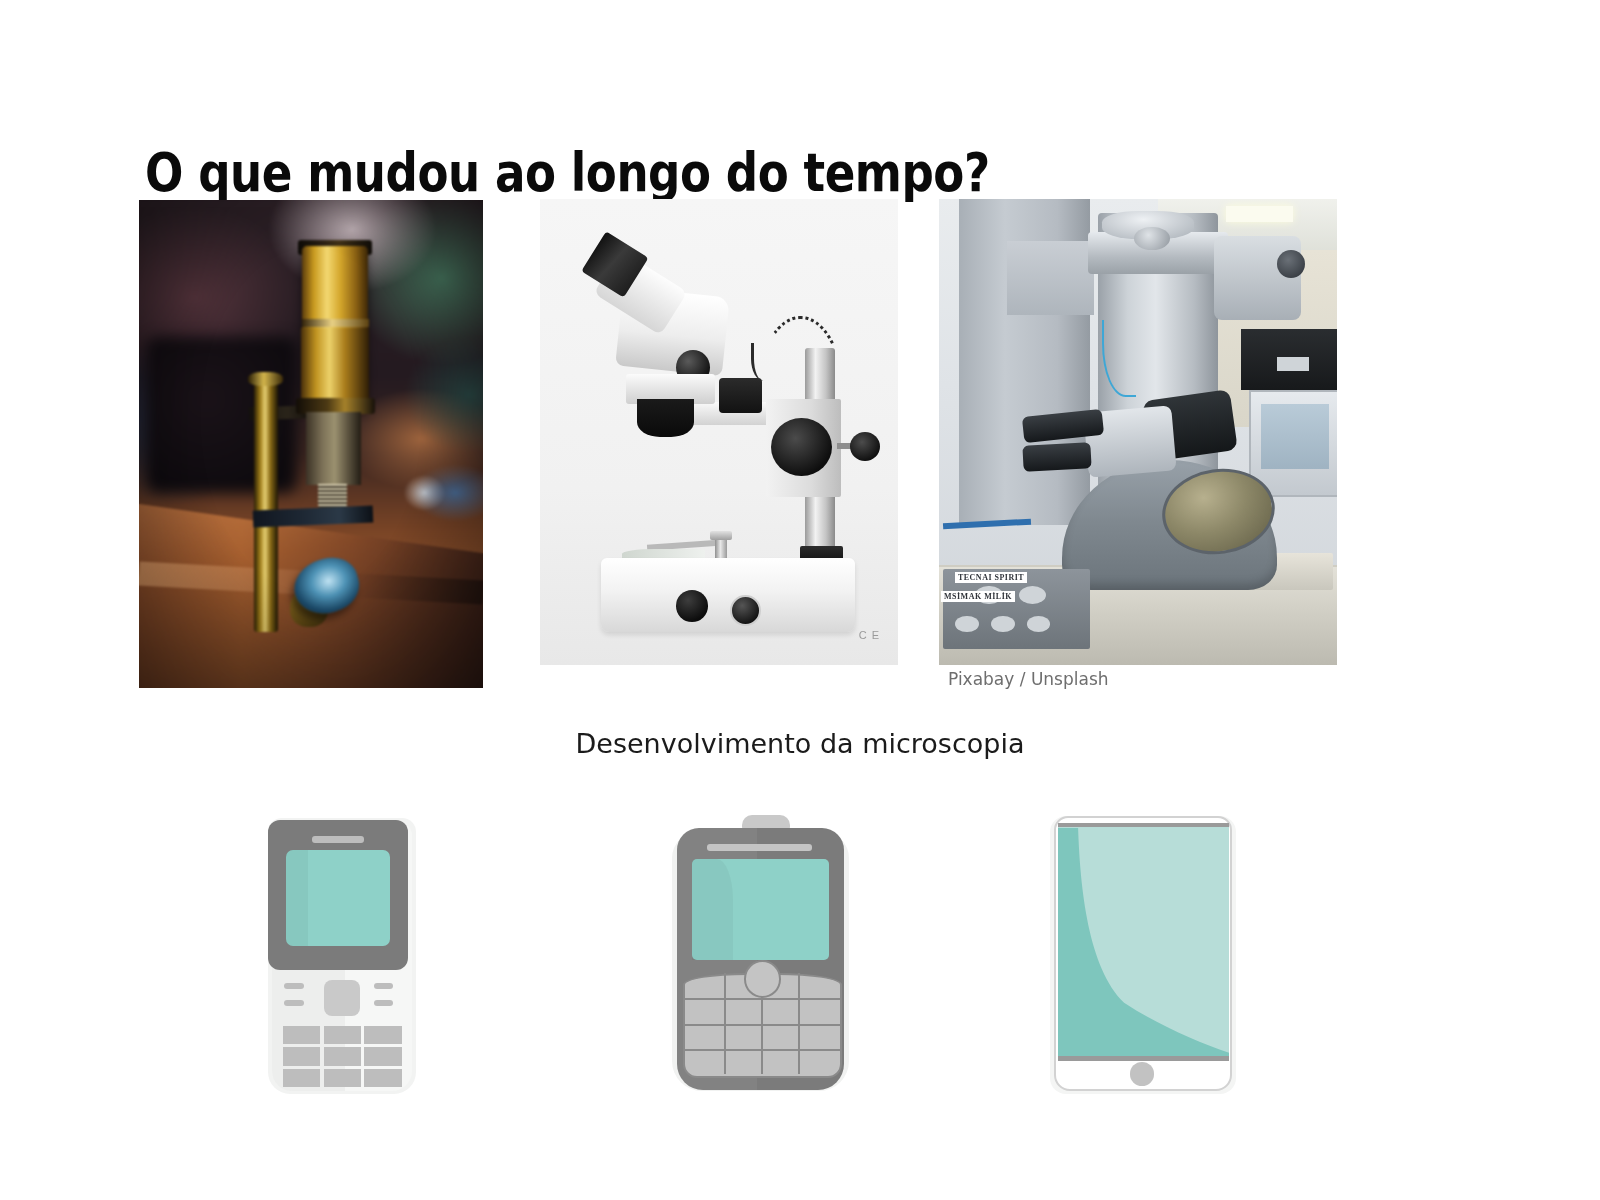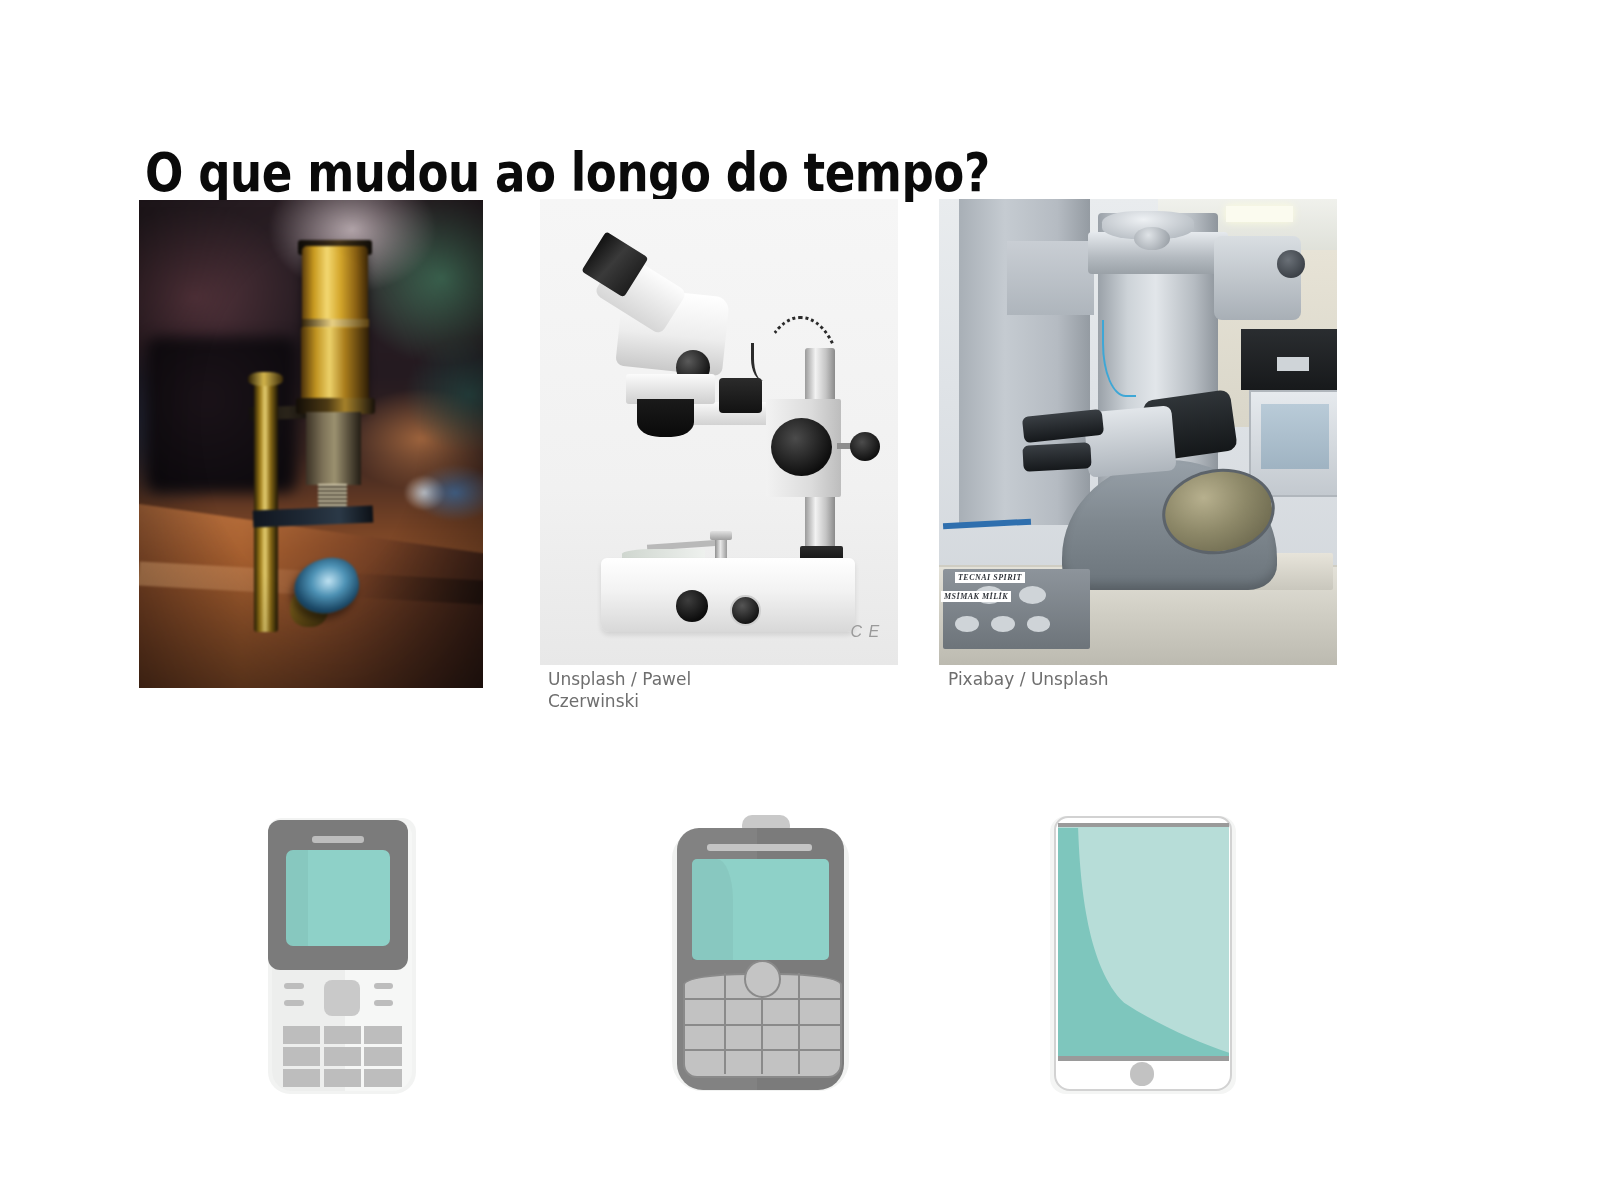--- a/index.html
+++ b/index.html
@@ -37,21 +37,20 @@
     font-family: "DejaVu Sans Condensed", "Liberation Sans Narrow", "Liberation Sans", sans-serif;
     transform: scaleX(0.93);
     transform-origin: left center;
     white-space: nowrap;
   }
 
   
   .photo {
     position: absolute;
     overflow: hidden;
-    font-style: italic;
   }
 
   #photo-antique {
     left: 139px;
     top: 200px;
     width: 344px;
     height: 488px;
     background: #2a1a1c;
   }
   #photo-optical {
@@ -363,21 +362,21 @@
     left: 53%; top: 85%;
     width: 7.5%; height: 5.7%;
     border-radius: 50%;
     background: radial-gradient(circle at 38% 32%, #555, #151515 72%);
     border: 2px solid #cfcfcf;
   }
   .om-ce {
     position: absolute;
     right: 5%;
     bottom: 5.2%;
-    font-size: 16px;
+    font-size: 11px;
     color: #9a9a9a;
     letter-spacing: 1px;
   }
 
   
   .em-bg {
     position: absolute;
     inset: 0;
     background: linear-gradient(180deg, #e9ecee 0%, #dfe3e7 40%, #cfd4d9 100%);
   }
@@ -902,23 +901,23 @@
     <div class="em-panel"></div>
     <div class="em-panel-btn" style="left:4%;bottom:7%;width:6%;height:3.5%;"></div>
     <div class="em-panel-btn" style="left:13%;bottom:7%;width:6%;height:3.5%;"></div>
     <div class="em-panel-btn" style="left:22%;bottom:7%;width:6%;height:3.5%;"></div>
     <div class="em-panel-btn" style="left:9%;bottom:13%;width:7%;height:4%;"></div>
     <div class="em-panel-btn" style="left:20%;bottom:13%;width:7%;height:4%;"></div>
     <div class="em-label" style="left:4%;bottom:17.5%;">TECNAI SPIRIT</div>
     <div class="em-label" style="left:0.5%;bottom:13.5%;">MSİMAK MİLİK</div>
   </div>
 
-  <div class="credit" id="credit-optical">Unsplash / Pawel Czerwinski</div>
   <div class="credit" id="credit-electron">Pixabay / Unsplash</div>
 
+  <div class="caption" id="caption-microscopy">Desenvolvimento da microscopia</div>
 
   <div class="phone-art" id="phone-feature">
     <div class="fp-shadow"></div>
     <div class="fp-body"></div>
     <div class="fp-gloss"></div>
     <div class="fp-top"></div>
     <div class="fp-speaker"></div>
     <div class="fp-screen"></div>
     <div class="fp-screen-gloss"></div>
     <div class="fp-soft" style="left:14%;top:60.5%;"></div>

